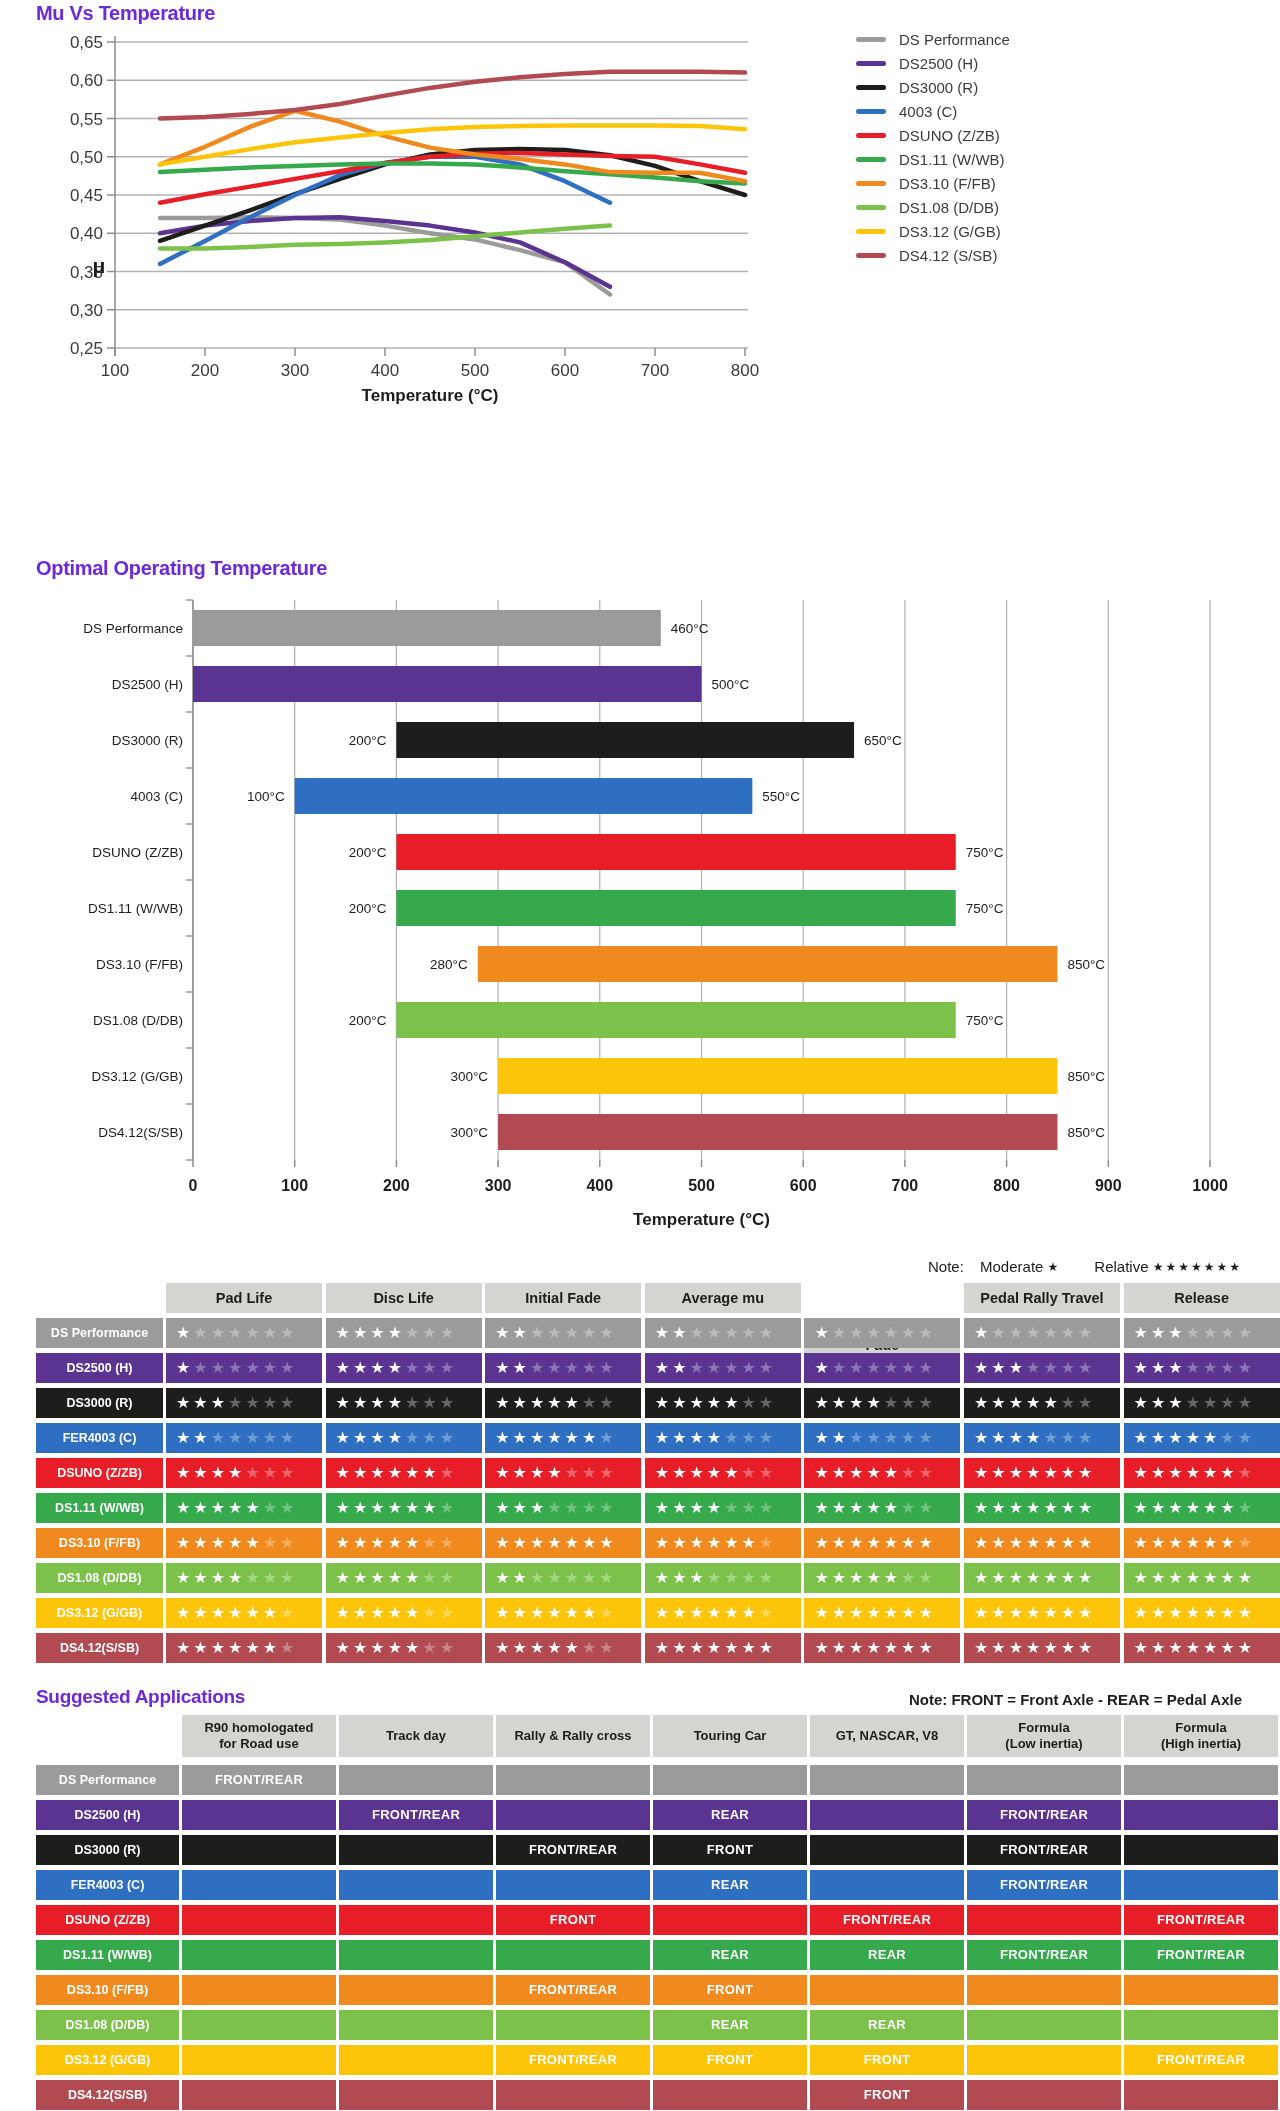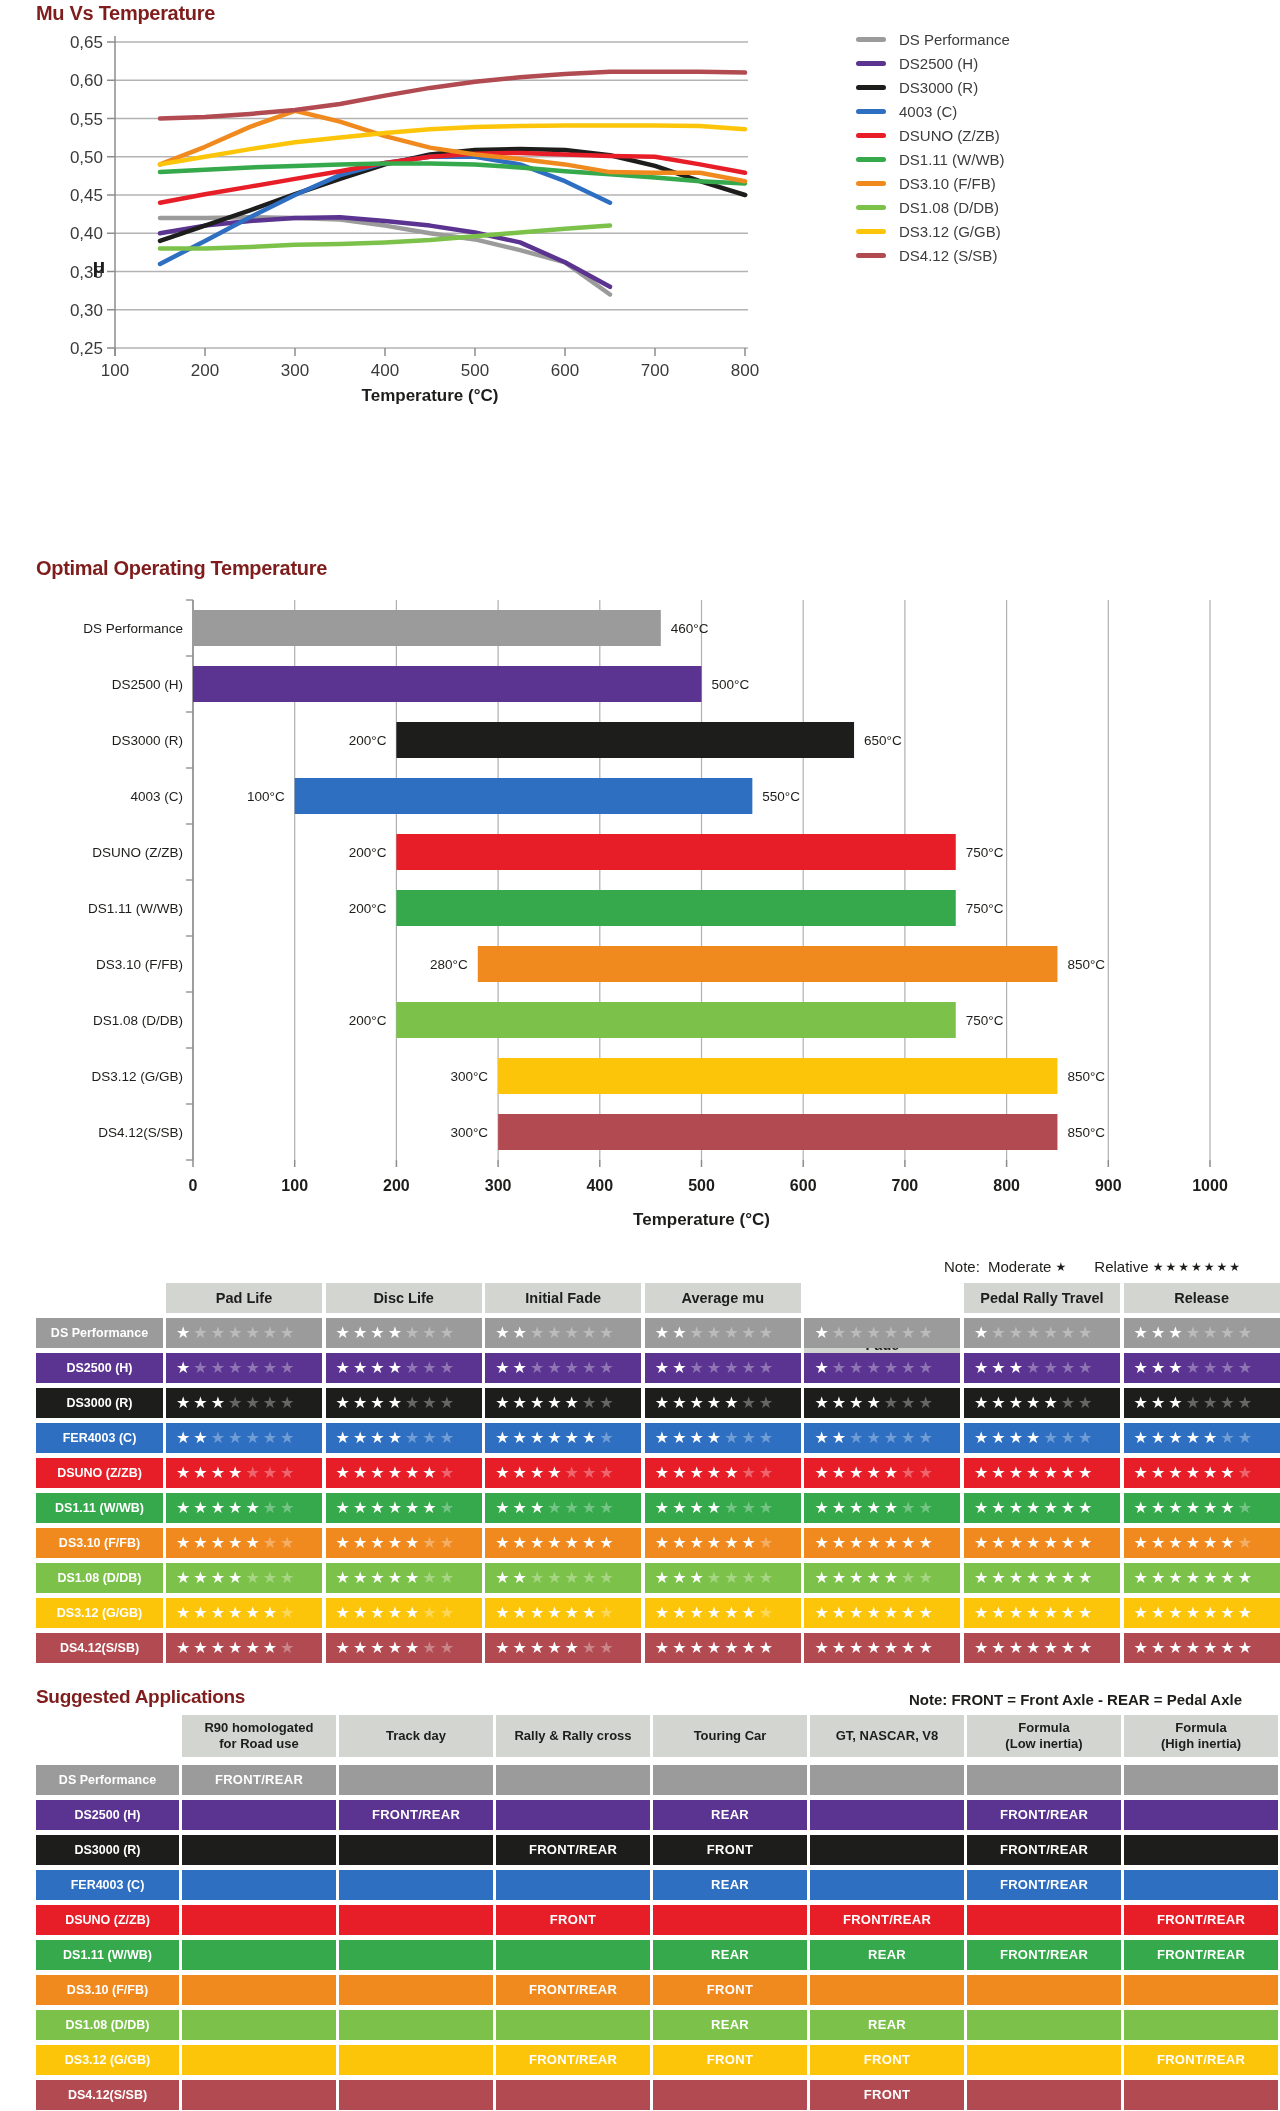--- a/index.html
+++ b/index.html
@@ -3,34 +3,34 @@
 <meta charset="utf-8">
 <style>
   html,body{margin:0;padding:0;background:#fff;}
   .page{position:relative;width:1280px;height:2111px;background:#fff;overflow:hidden;
         font-family:"Liberation Sans",sans-serif;color:#1d1d1b;}
   section{position:absolute;left:0;width:1280px;}
   #sec-mu{top:0;height:555px;}
   #sec-bar{top:555px;height:695px;}
   #sec-perf{top:1250px;height:435px;}
   #sec-app{top:1685px;height:426px;}
-  h1.title{position:absolute;margin:0;font-weight:bold;color:#7f1d1d;letter-spacing:-0.3px;}
+  h1.title{position:absolute;margin:0;font-weight:bold;color:#6d28d9;letter-spacing:-0.3px;}
   #mu-title,#bar-title{left:36px;top:2px;font-size:20px;}
   #perf-title,#app-title{left:36px;top:1px;font-size:19px;}
   svg{position:absolute;left:0;top:0;}
   svg text{font-family:"Liberation Sans",sans-serif;}
   #mu-legend{position:absolute;left:856px;top:30px;width:420px;}
   .leg-item{display:flex;align-items:center;height:18px;margin-bottom:6px;}
   .leg-swatch{width:30px;height:5px;border-radius:3px;margin-right:13px;flex:0 0 auto;}
   .leg-label{font-size:15px;color:#3c3c3c;white-space:nowrap;}
   .note{position:absolute;font-size:15px;color:#1d1d1b;white-space:nowrap;}
   #perf-note{top:8px;right:38px;}
   #perf-note .star-small{font-size:12px;letter-spacing:2px;position:relative;top:-1px;}
   #perf-note .nspace{display:inline-block;width:22px;}
-  #perf-note .nword{margin-left:4px;}
+  #perf-note .nword{margin-left:12px;}
   #app-note{top:6px;right:38px;font-weight:bold;}
   .cell{position:absolute;box-sizing:border-box;overflow:hidden;}
   .hdr-cell{background:#d3d5d1;font-weight:bold;color:#1d1d1b;text-align:center;}
   .perf-hdr{font-size:14.5px;line-height:30px;}
   .row-label{font-weight:bold;color:#fff;text-align:center;font-size:12.5px;line-height:30px;white-space:nowrap;}
   .stars-cell{color:#fff;font-size:16px;letter-spacing:3px;line-height:30px;padding-left:10px;white-space:nowrap;}
   .stars-dim{opacity:0.32;}
   .app-hdr{font-size:13px;display:flex;align-items:center;justify-content:center;line-height:1.2;}
   .app-cell{color:#fff;font-weight:bold;font-size:13px;text-align:center;line-height:30px;letter-spacing:0.3px;}
 </style>

